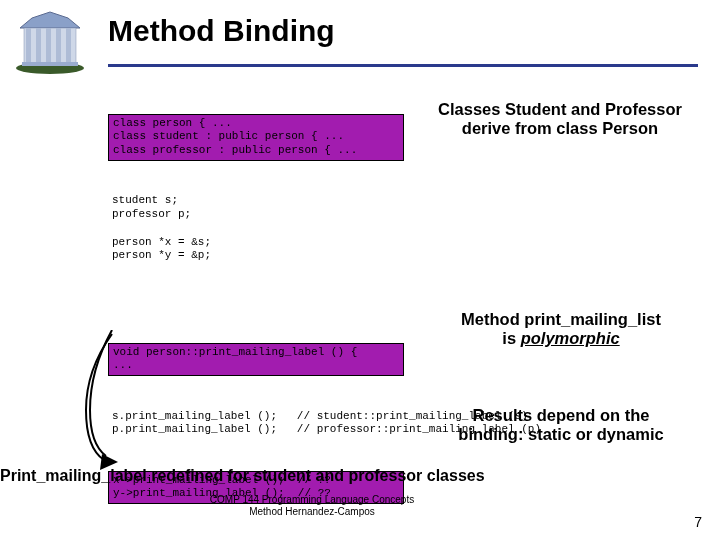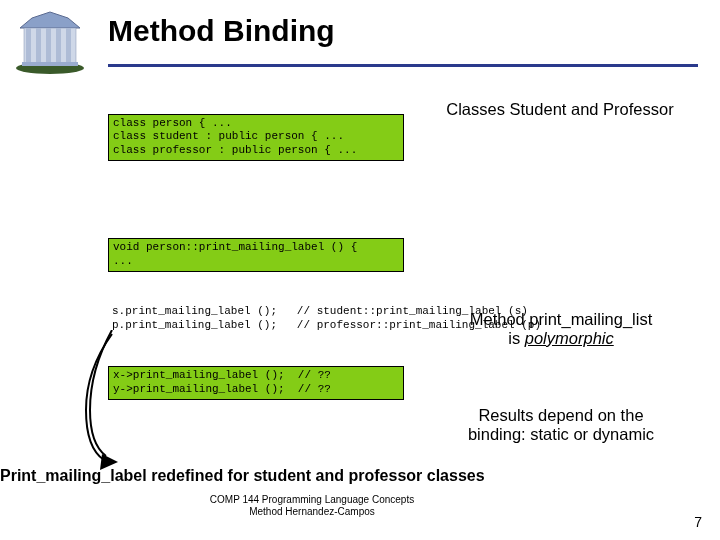--- a/index.html
+++ b/index.html
@@ -48,30 +48,30 @@
     font-family: "Courier New", monospace;
     font-size: 11px;
     color: #000;
     line-height: 1.25;
     white-space: pre;
   }
   .code-box {
     border: 1px solid #000;
     padding: 2px 4px;
     margin-bottom: 4px;
-    background: #84cc16;
+    background: #a21caf;
   }
   .code-plain {
     padding: 2px 4px;
     margin-bottom: 4px;
   }
   .note {
     position: absolute;
     font-size: 16.5px;
-    font-weight: normal;
+    font-weight: bold;
     color: #000;
     text-align: center;
     line-height: 1.15;
   }
   .note .poly { text-decoration: underline; font-style: italic; }
   .bottom-note {
     position: absolute;
     top: 467px;
     left: 0;
     width: 720px;
@@ -121,30 +121,36 @@
     <rect x="14" y="58" width="56" height="4" fill="#9aaccf"></rect>
   </svg>
 
   <div class="title">Method Binding</div>
   <div class="title-rule"></div>
 
   <div class="code-col">
     <div class="code-box">class person { ...
 class student : public person { ...
 class professor : public person { ...</div>
+    <div class="code-plain">student s;
+professor p;
+
+person *x = &amp;s;
+person *y = &amp;p;</div>
     <div class="code-box" style="margin-top:46px">void person::print_mailing_label () {
 ...</div>
     <div class="code-plain">s.print_mailing_label ();   // student::print_mailing_label (s)
 p.print_mailing_label ();   // professor::print_mailing_label (p)</div>
     <div class="code-box">x-&gt;print_mailing_label ();  // ??
 y-&gt;print_mailing_label ();  // ??</div>
   </div>
 
   <div class="note" style="top:100px; left:410px; width:300px">
     <span>Classes Student and Professor</span><br>
+    <span>derive from class Person</span>
   </div>
 
   <div class="note" style="top:310px; left:416px; width:290px">
     <span>Method print_mailing_list</span><br>
     <span>is </span><span class="poly">polymorphic</span>
   </div>
 
   <div class="note" style="top:406px; left:416px; width:290px">
     <span>Results depend on the</span><br>
     <span>binding: static or dynamic</span>

